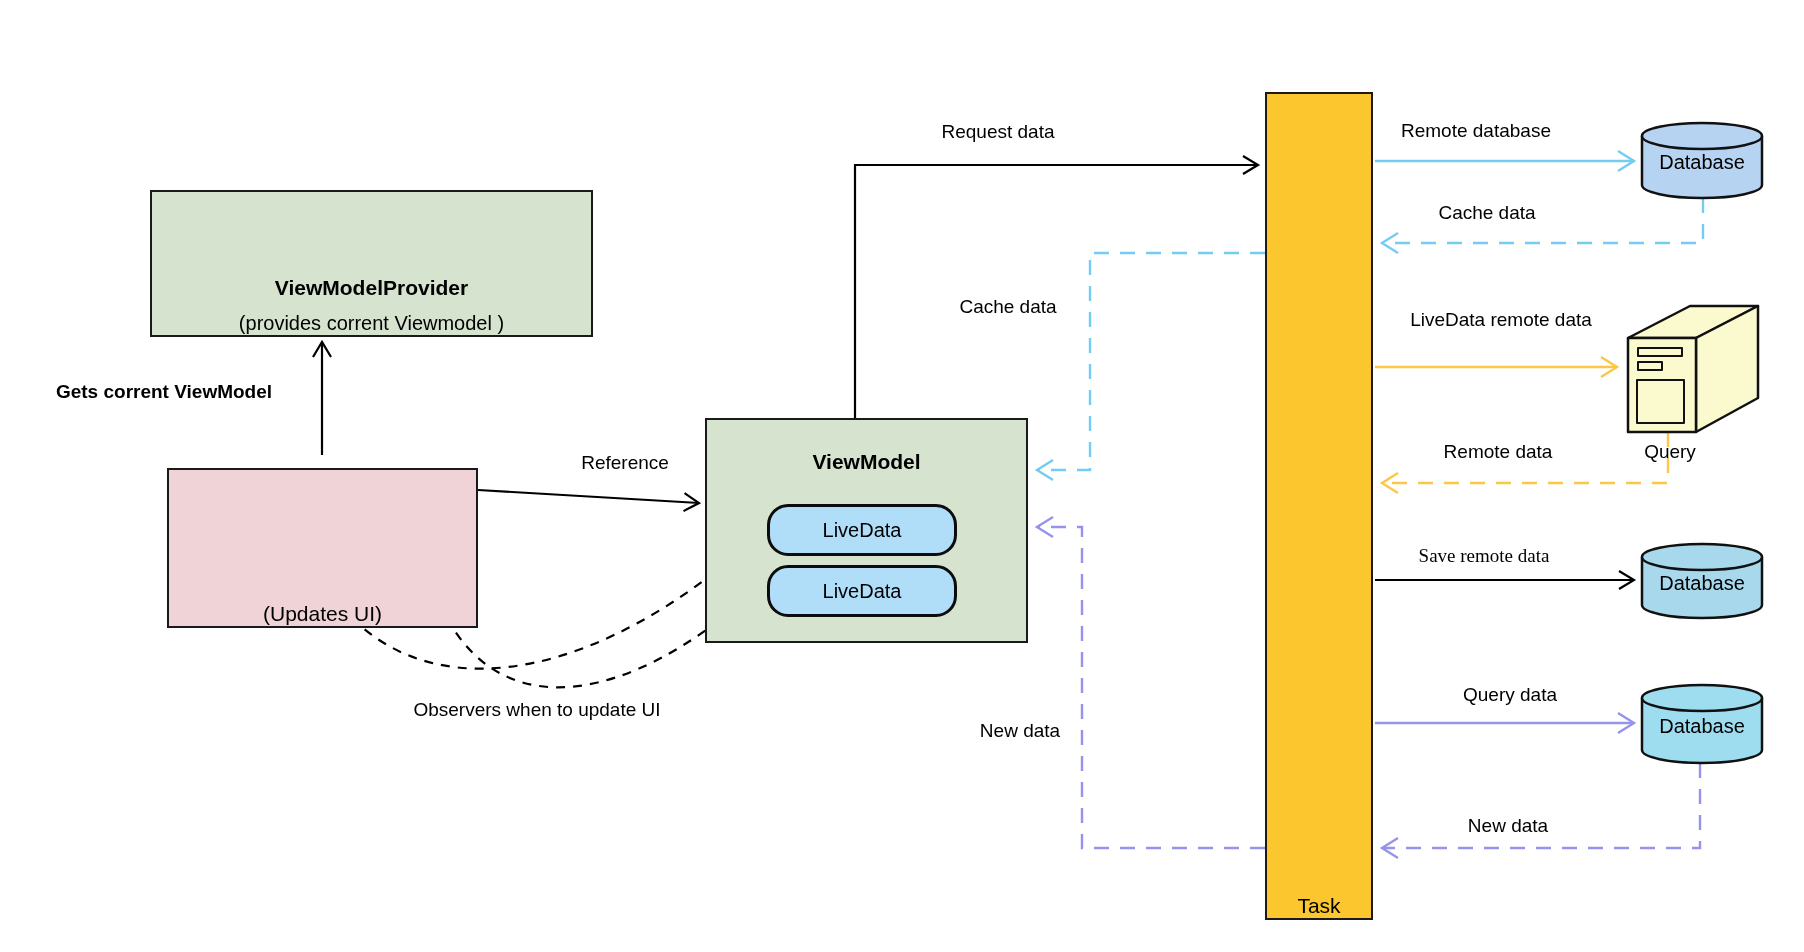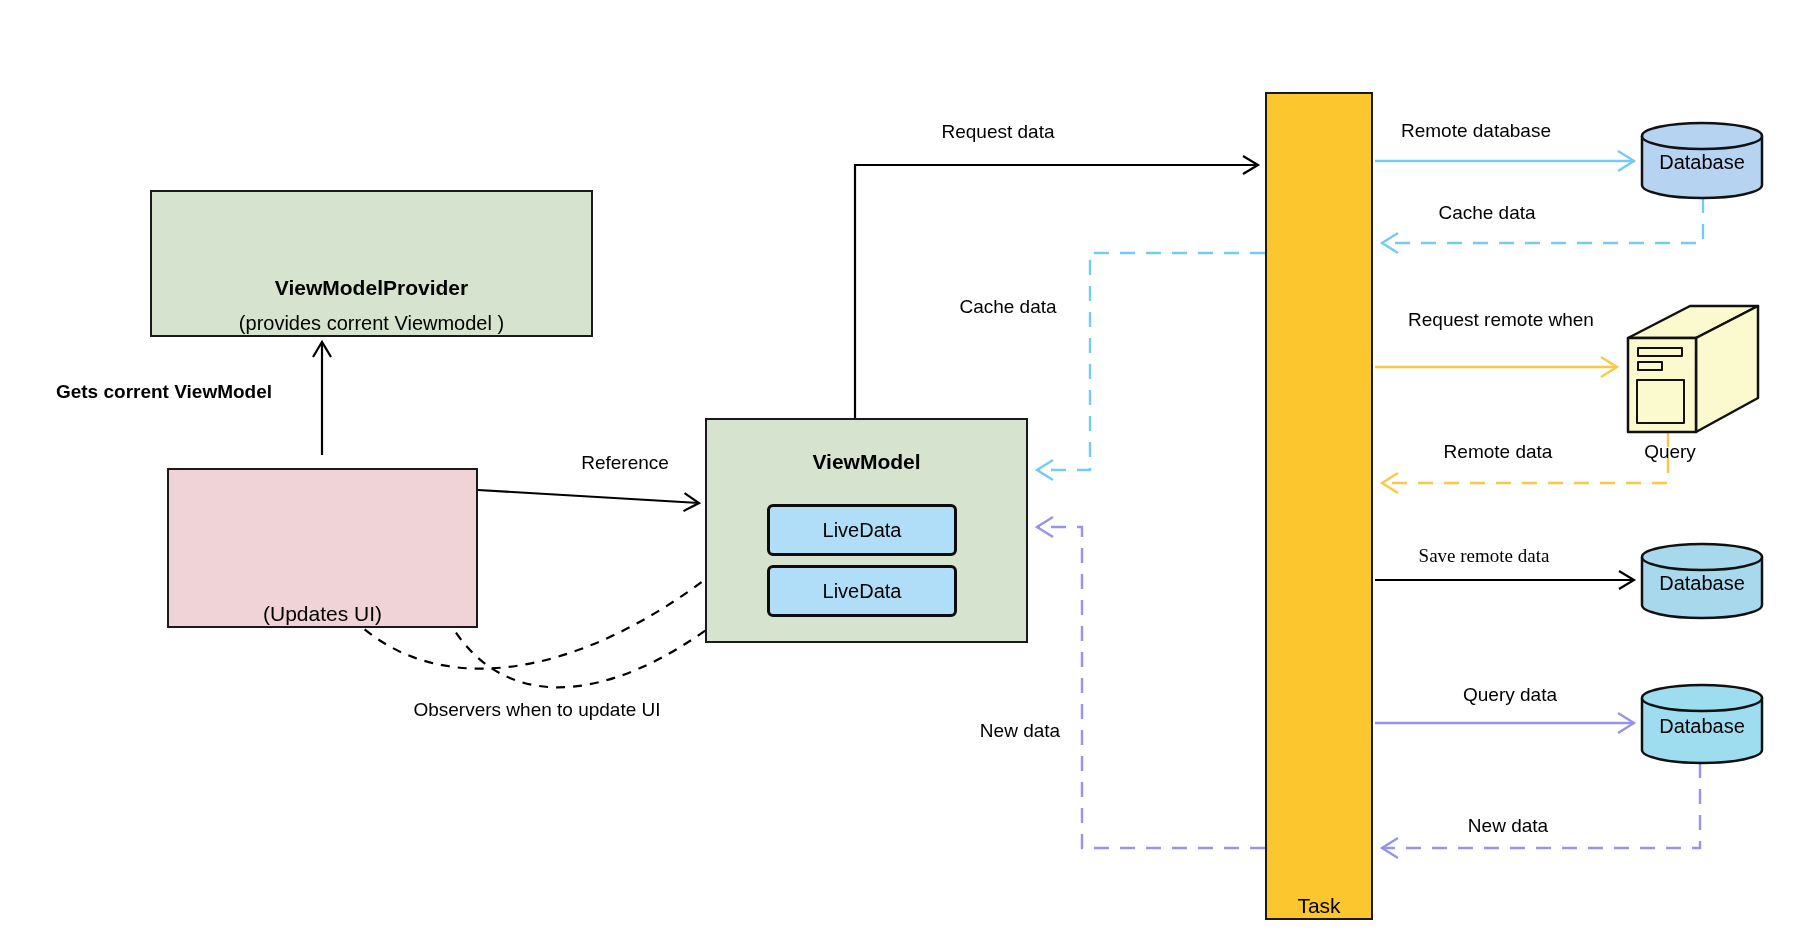--- a/index.html
+++ b/index.html
@@ -11,21 +11,21 @@
   .box{position:absolute;box-sizing:border-box;border:2px solid #1a1a1a;
        display:flex;flex-direction:column;align-items:center;justify-content:flex-end;}
   .box-green{background:#d5e3cf;}
   .box-pink{background:#efd3d6;}
   .box-task{background:#fcc62e;}
   .title-bold{font-weight:bold;font-size:21px;}
   .sub{font-size:20px;margin-top:12px;}
   .plain{font-size:21px;}
   .livedata{
     position:absolute;box-sizing:border-box;width:190px;height:52px;
-    background:#b0def8;border:3.5px solid #0c0c0c;border-radius:6px;
+    background:#b0def8;border:3.5px solid #0c0c0c;border-radius:21px;
     display:flex;align-items:center;justify-content:center;font-size:20px;
   }
   .lbl{
     position:absolute;transform:translate(-50%,-50%);
     font-size:19px;white-space:nowrap;line-height:1.1;
   }
   .lbl-bold{font-weight:bold;}
   .node-lbl{font-size:20px;}
 </style>
 </head>
@@ -148,19 +148,19 @@
   <div class="lbl" style="left:1670px;top:452px;">Query</div>
 
   <div class="lbl lbl-bold" style="left:164px;top:392px;">Gets corrent ViewModel</div>
   <div class="lbl" style="left:581px;top:463px;margin-left:44px;">Reference</div>
   <div class="lbl" style="left:537px;top:710px;">Observers when to update UI</div>
   <div class="lbl" style="left:998px;top:132px;">Request data</div>
   <div class="lbl" style="left:1008px;top:307px;">Cache data</div>
   <div class="lbl" style="left:1020px;top:731px;">New data</div>
   <div class="lbl" style="left:1476px;top:131px;">Remote database</div>
   <div class="lbl" style="left:1487px;top:213px;">Cache data</div>
-  <div class="lbl" style="left:1501px;top:320px;">Request remote when</div>
+  <div class="lbl" style="left:1501px;top:320px;">LiveData remote data</div>
   <div class="lbl" style="left:1498px;top:452px;">Remote data</div>
   <div class="lbl" style="left:1484px;top:556px;font-family:Liberation Serif, serif;">Save remote data</div>
   <div class="lbl" style="left:1510px;top:695px;">Query data</div>
   <div class="lbl" style="left:1508px;top:826px;">New data</div>
 
 </div>
 
 </body></html>

